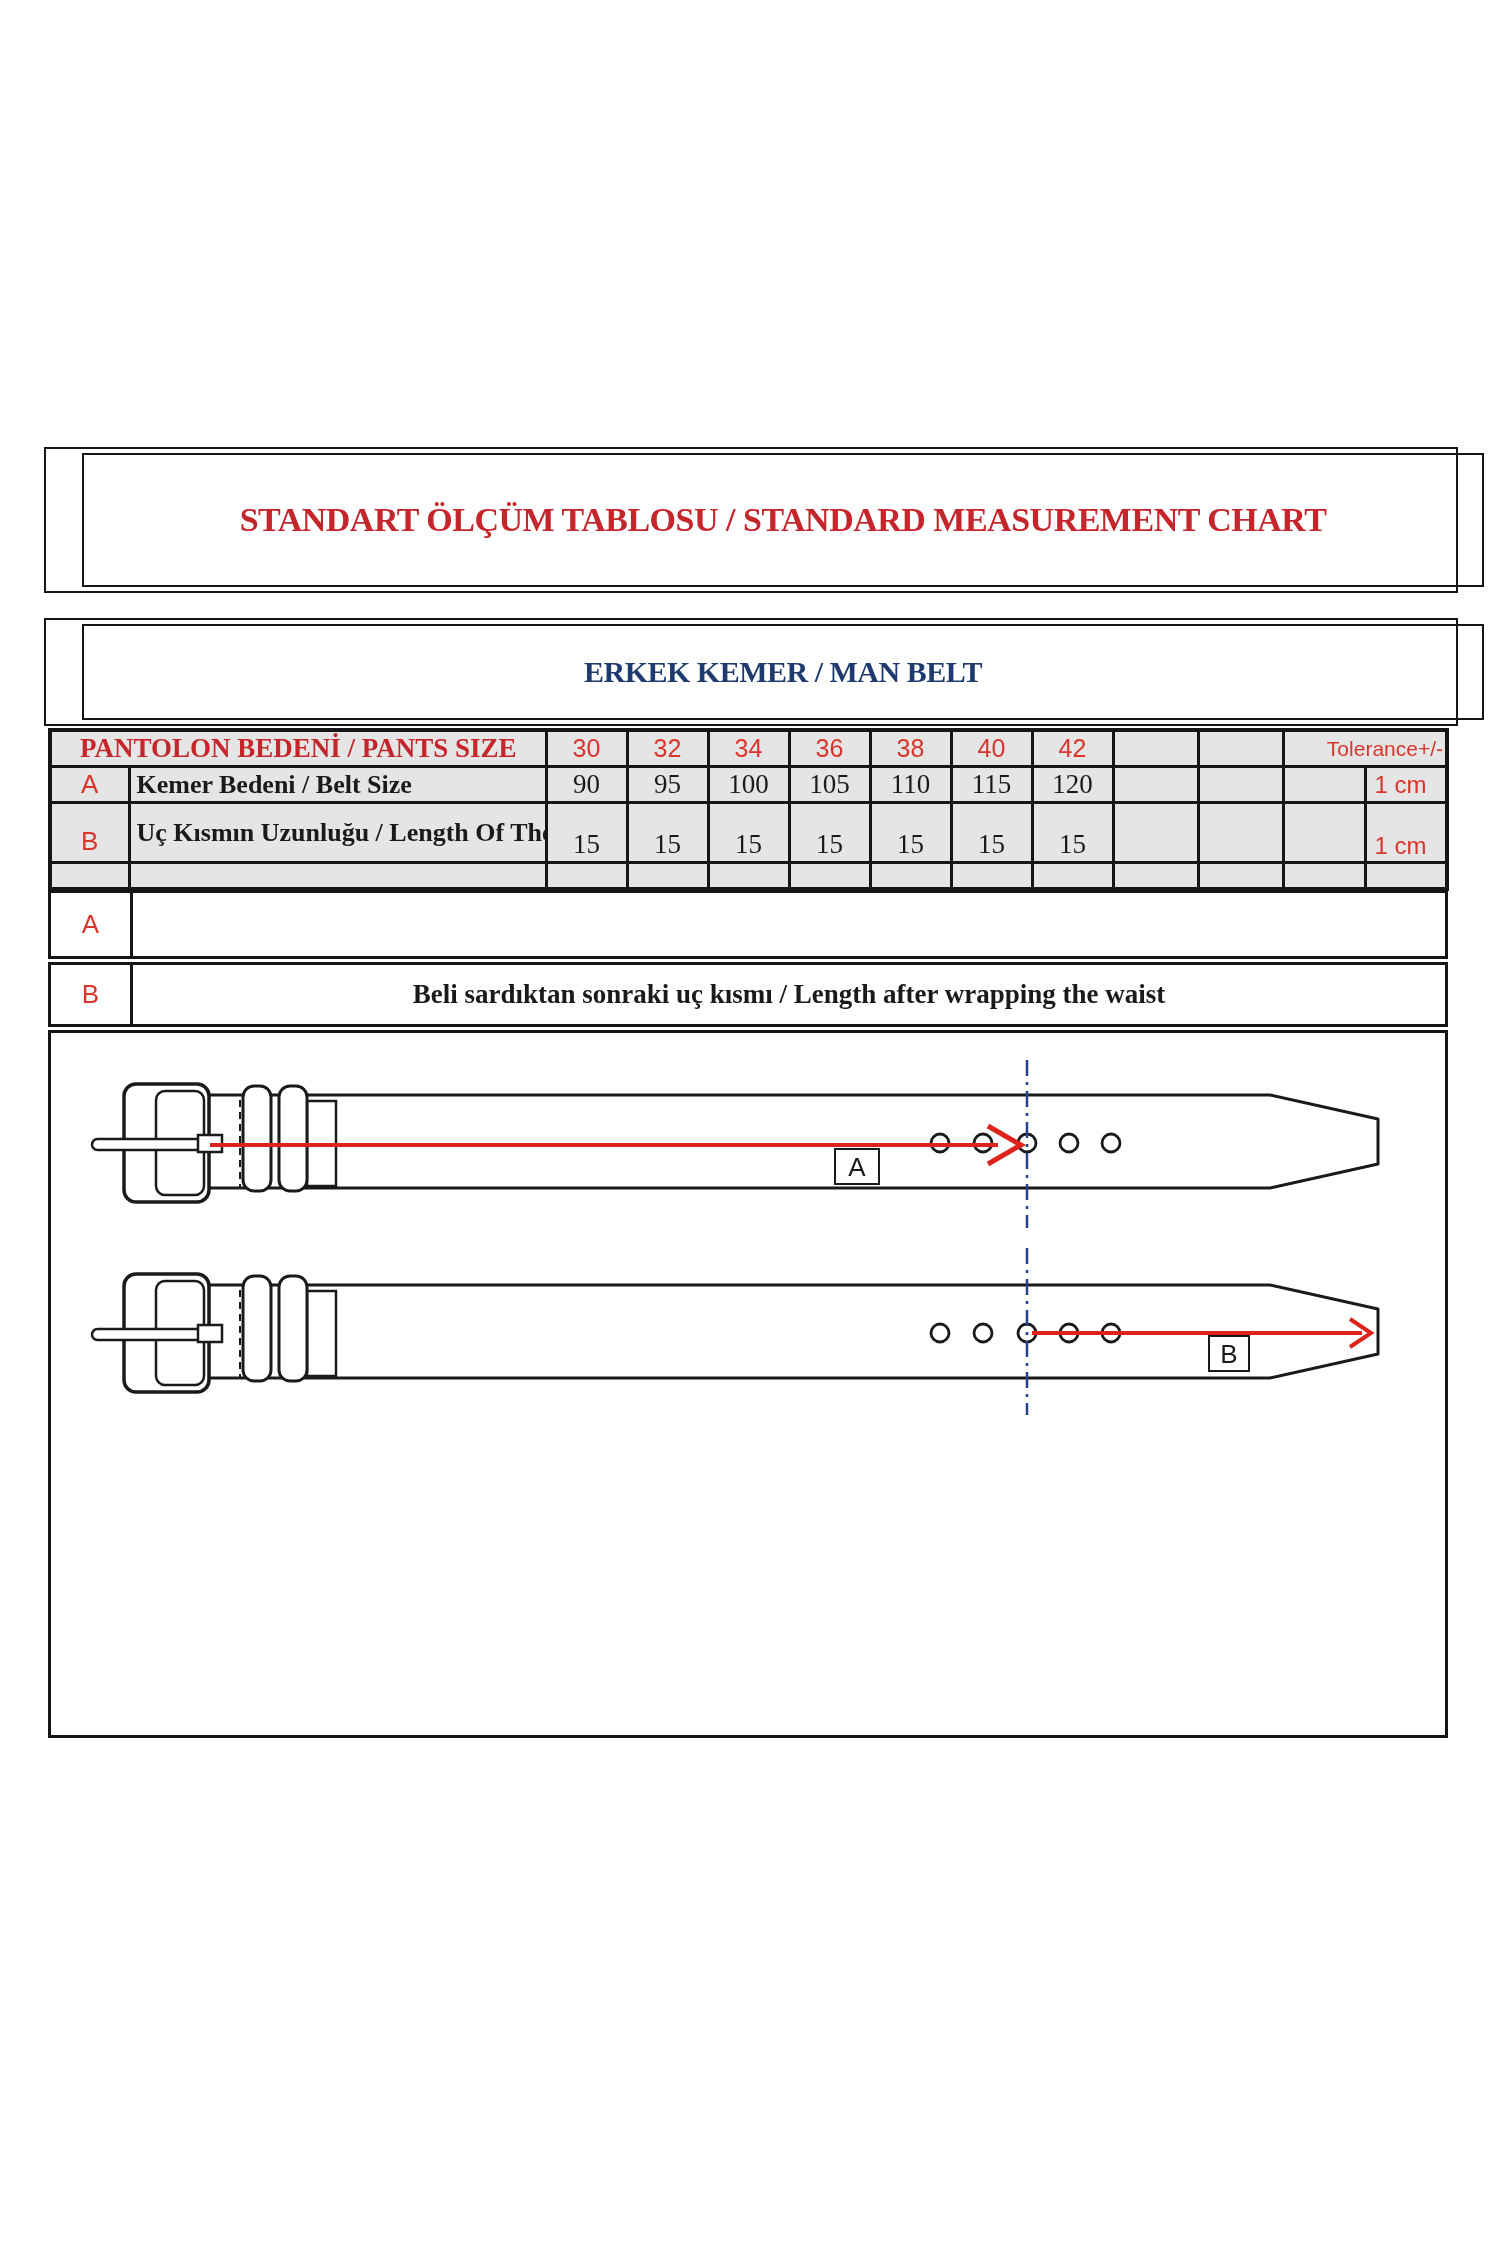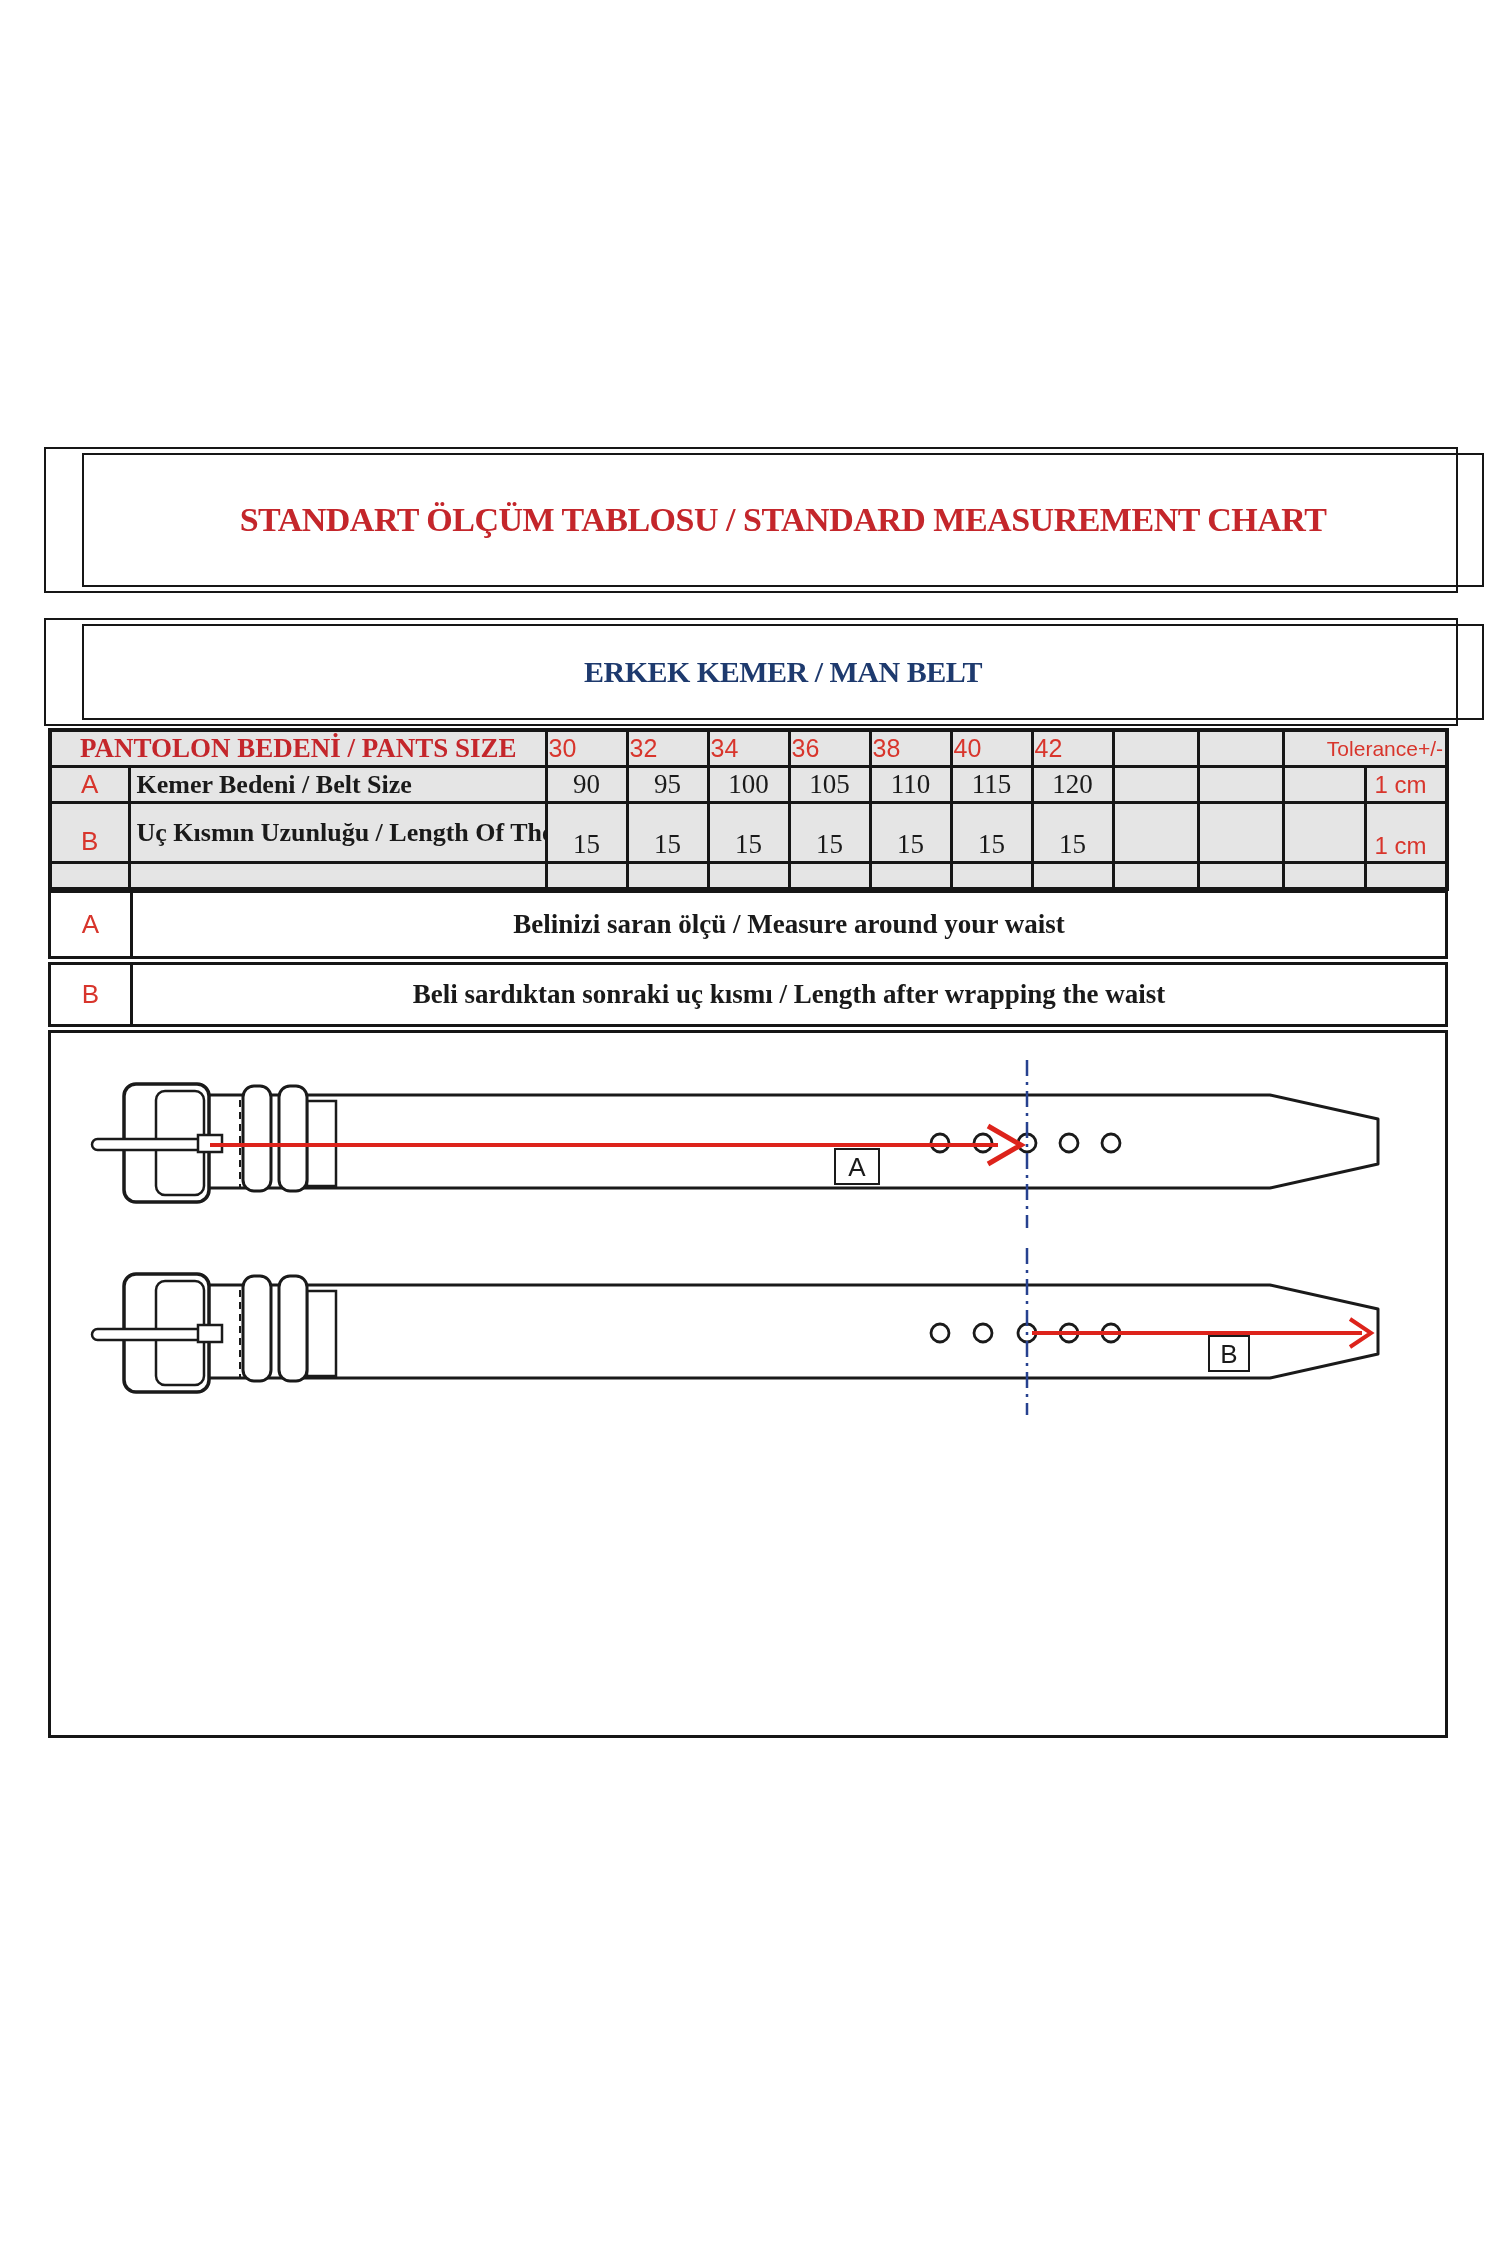--- a/index.html
+++ b/index.html
@@ -16,21 +16,21 @@
   .title-text{font-weight:bold;font-size:34px;letter-spacing:-0.5px;color:#c4262b;}
   .subtitle-text{font-weight:bold;font-size:30px;letter-spacing:-0.5px;color:#1e3a6e;}
 
   
   .size-table{position:absolute;left:48px;top:728px;width:1400px;
         border-collapse:collapse;table-layout:fixed;background:#e5e5e5;
         border:4px solid #161616;}
   .size-table td{border:3px solid #161616;overflow:hidden;white-space:nowrap;}
   .row-h{height:30px;} .row-a{height:32px;} .row-b{height:60px;} .row-sp{height:26px;}
   .c-hdr{font-weight:bold;font-size:27px;color:#c4262b;text-align:center;}
-  .c-size{font-family:"Liberation Sans",sans-serif;font-size:25px;color:#d8352c;}
+  .c-size{font-family:"Liberation Sans",sans-serif;font-size:25px;color:#d8352c;text-align:center;}
   .c-num{font-size:27px;text-align:center;color:#1a1a1a;}
   .c-letter{font-family:"Liberation Sans",sans-serif;font-size:26px;color:#d8352c;text-align:center;}
   .c-letter.vbot{vertical-align:bottom;padding-bottom:4px;}
   .c-label{font-weight:bold;font-size:26px;text-align:left;padding-left:6px;line-height:1.12;white-space:normal;}
   .c-tolhdr{font-family:"Liberation Sans",sans-serif;font-size:21px;color:#d8352c;text-align:right;padding-right:2px;}
   .c-tol{font-family:"Liberation Sans",sans-serif;font-size:24px;color:#d8352c;text-align:left;padding-left:8px;}
 
   
   .legend-row{position:absolute;left:48px;width:1400px;box-sizing:border-box;
         border:3px solid #161616;background:#fff;display:flex;align-items:stretch;}
@@ -136,21 +136,20 @@
           <td></td>
       <td></td>
           <td></td>
       <td></td>
     </tr>
   </tbody>
     </table>
 
   <div class="legend-row legend-a">
     <div class="legend-letter">A</div>
-    <div class="legend-text">Belinizi saran ölçü / Measure around your waist</div>
   </div>
 
   <div class="legend-row legend-b">
     <div class="legend-letter">B</div>
     <div class="legend-text">Beli sardıktan sonraki uç kısmı / Length after wrapping the waist</div>
   </div>
 
   <svg class="diagram-svg" width="1400" height="708" viewBox="48 1030 1400 708">
     <defs>
       <g id="beltShape">

